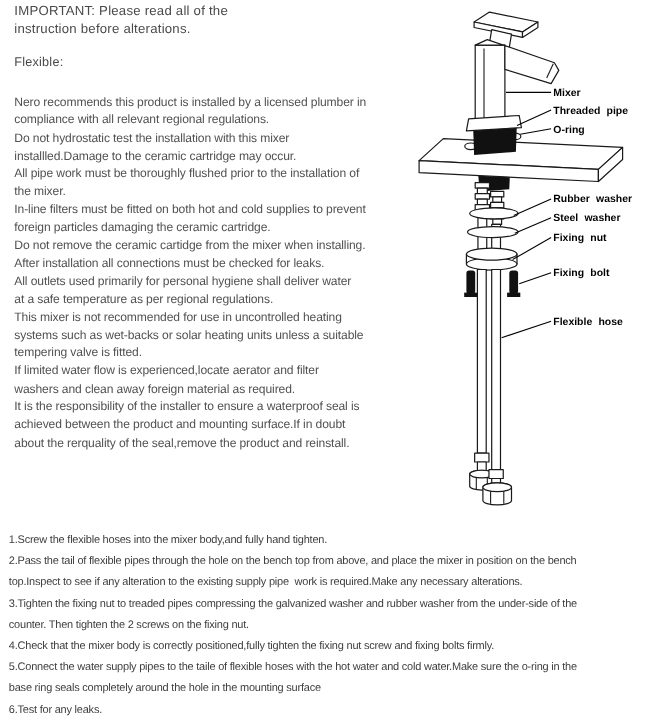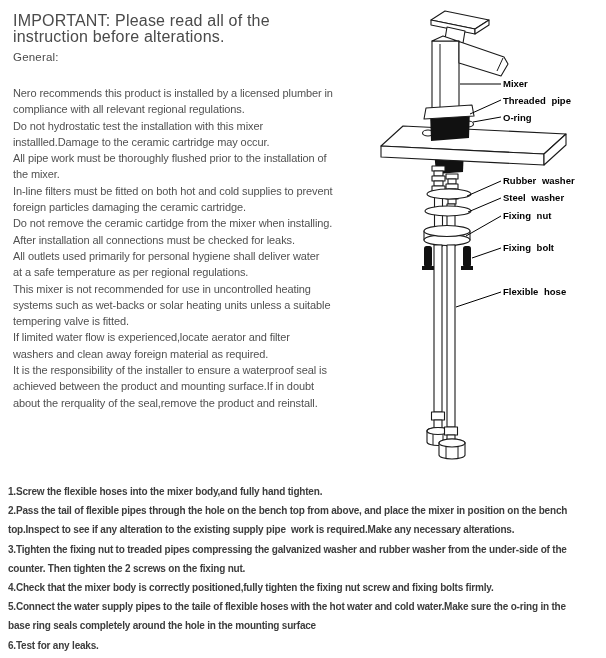--- a/index.html
+++ b/index.html
@@ -3,51 +3,51 @@
 <meta charset="utf-8">
 <style>
   html,body{margin:0;padding:0;}
   body{
     width:606px;height:658px;position:relative;overflow:hidden;
     background:#ffffff;color:#4e4e4e;
     font-family:"Liberation Sans",sans-serif;
   }
   .abs{position:absolute;}
   .title{
-    left:13px;top:13px;font-size:16px;line-height:16px;
+    left:13px;top:2px;font-size:12px;line-height:16px;
     color:#4a4a4a;letter-spacing:.2px;white-space:pre;
   }
   .heading{
     left:13px;top:51px;font-size:11.5px;color:#4a4a4a;letter-spacing:.2px;
   }
   .general{
     left:13px;top:85px;font-size:11px;line-height:16.3px;
     color:#515151;letter-spacing:-.1px;white-space:pre;
   }
   .steps{
     left:8px;top:482px;font-size:10px;line-height:19.2px;
-    font-weight:bold;color:#3d3d3d;letter-spacing:-.2px;white-space:pre;
+    font-weight:normal;color:#3d3d3d;letter-spacing:-.2px;white-space:pre;
   }
   .tline{white-space:pre;}
   svg.diagram{position:absolute;left:380px;top:0;}
   .dlabel{
     font-family:"Liberation Sans",sans-serif;
     font-size:9.5px;font-weight:bold;fill:#000;word-spacing:3px;
   }
   .ln{stroke:#1a1a1a;stroke-width:1;}
   .shape{stroke:#1a1a1a;stroke-width:1.1;fill:#ffffff;stroke-linejoin:round;}
   .dark{fill:#111111;stroke:none;}
   .leader{stroke:#000;stroke-width:1;}
 </style>
 </head>
 <body>
 
 <div class="abs title"><div class="tline">IMPORTANT: Please read all of the</div><div class="tline">instruction before alterations.</div></div>
 
-<div class="abs heading">General:</div>
+<div class="abs heading">Flexible:</div>
 
 <div class="abs general"><div class="tline">Nero recommends this product is installed by a licensed plumber in</div><div class="tline">compliance with all relevant regional regulations.</div><div class="tline">Do not hydrostatic test the installation with this mixer</div><div class="tline">installled.Damage to the ceramic cartridge may occur.</div><div class="tline">All pipe work must be thoroughly flushed prior to the installation of</div><div class="tline">the mixer.</div><div class="tline">In-line filters must be fitted on both hot and cold supplies to prevent</div><div class="tline">foreign particles damaging the ceramic cartridge.</div><div class="tline">Do not remove the ceramic cartidge from the mixer when installing.</div><div class="tline">After installation all connections must be checked for leaks.</div><div class="tline">All outlets used primarily for personal hygiene shall deliver water</div><div class="tline">at a safe temperature as per regional regulations.</div><div class="tline">This mixer is not recommended for use in uncontrolled heating</div><div class="tline">systems such as wet-backs or solar heating units unless a suitable</div><div class="tline">tempering valve is fitted.</div><div class="tline">If limited water flow is experienced,locate aerator and filter</div><div class="tline">washers and clean away foreign material as required.</div><div class="tline">It is the responsibility of the installer to ensure a waterproof seal is</div><div class="tline">achieved between the product and mounting surface.If in doubt</div><div class="tline">about the rerquality of the seal,remove the product and reinstall.</div></div>
 
 <div class="abs steps"><div class="tline">1.Screw the flexible hoses into the mixer body,and fully hand tighten.</div><div class="tline">2.Pass the tail of flexible pipes through the hole on the bench top from above, and place the mixer in position on the bench</div><div class="tline">top.Inspect to see if any alteration to the existing supply pipe  work is required.Make any necessary alterations.</div><div class="tline">3.Tighten the fixing nut to treaded pipes compressing the galvanized washer and rubber washer from the under-side of the</div><div class="tline">counter. Then tighten the 2 screws on the fixing nut.</div><div class="tline">4.Check that the mixer body is correctly positioned,fully tighten the fixing nut screw and fixing bolts firmly.</div><div class="tline">5.Connect the water supply pipes to the taile of flexible hoses with the hot water and cold water.Make sure the o-ring in the</div><div class="tline">base ring seals completely around the hole in the mounting surface</div><div class="tline">6.Test for any leaks.</div></div>
 
 <svg class="diagram" width="226" height="480" viewBox="380 0 226 480" xmlns="http://www.w3.org/2000/svg">
 
   <path class="dark" d="M434,150 L464,148 L463,172 L436,174 Z"></path>
 
   <g>

